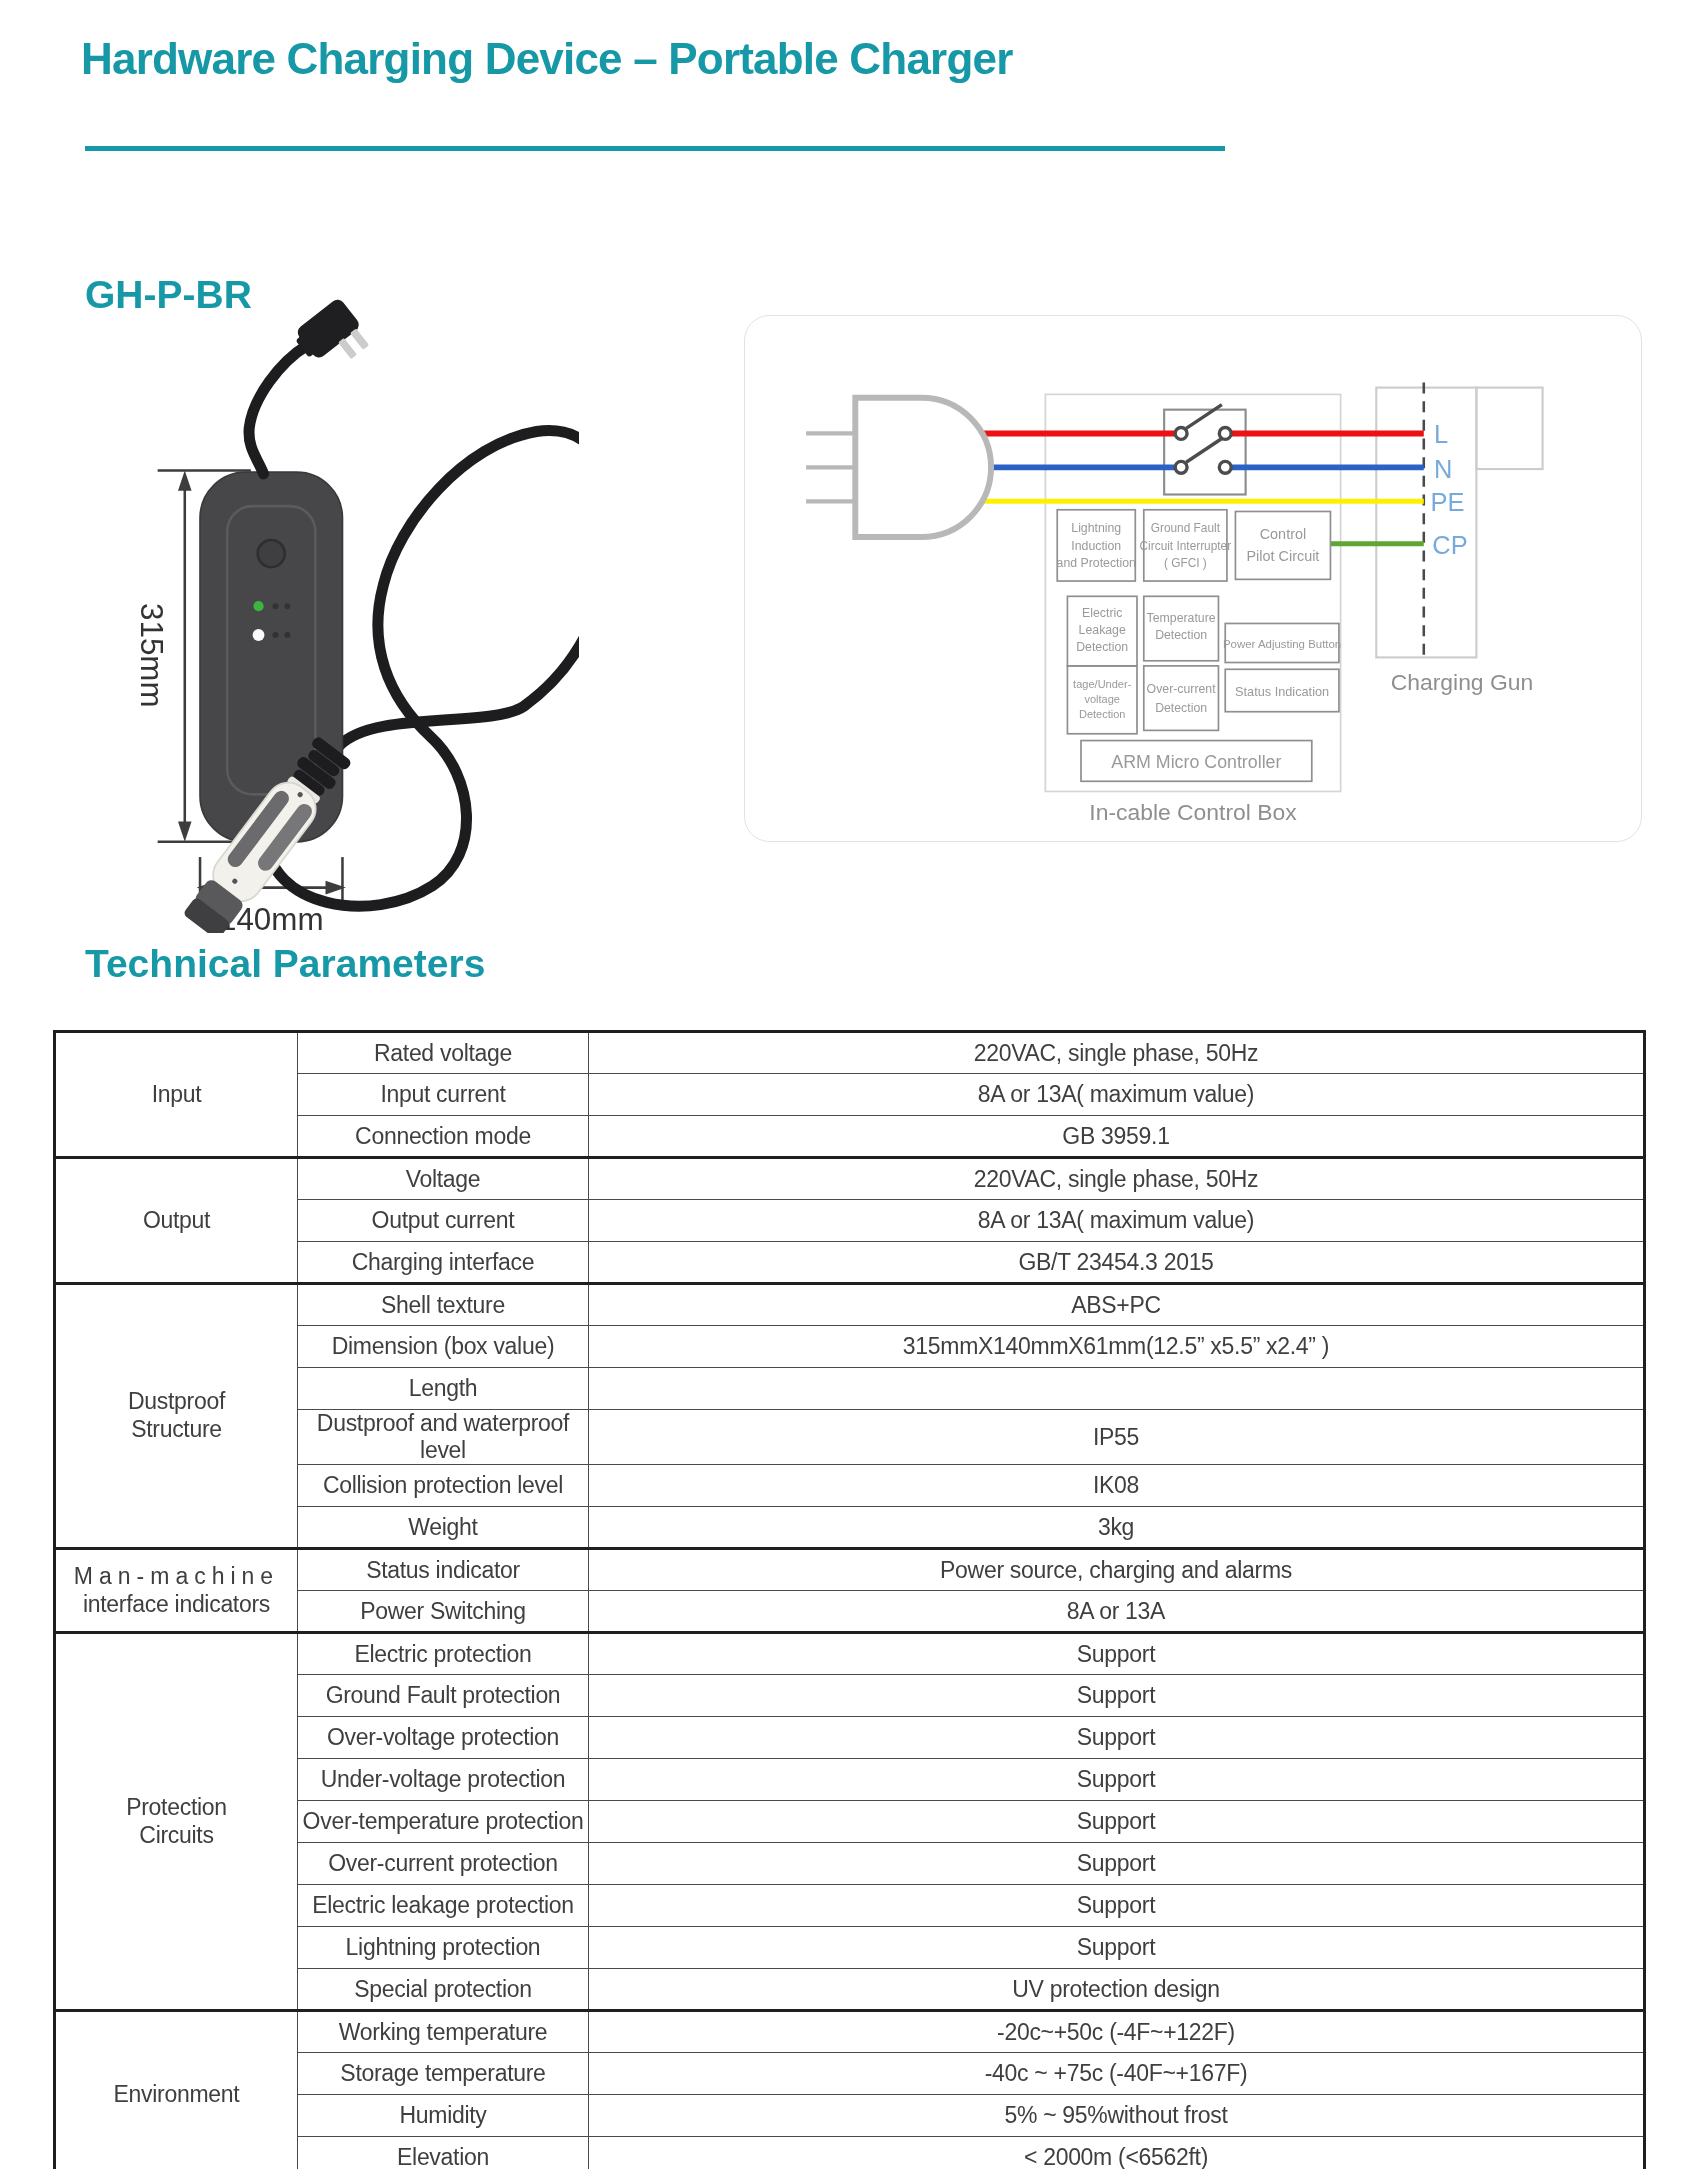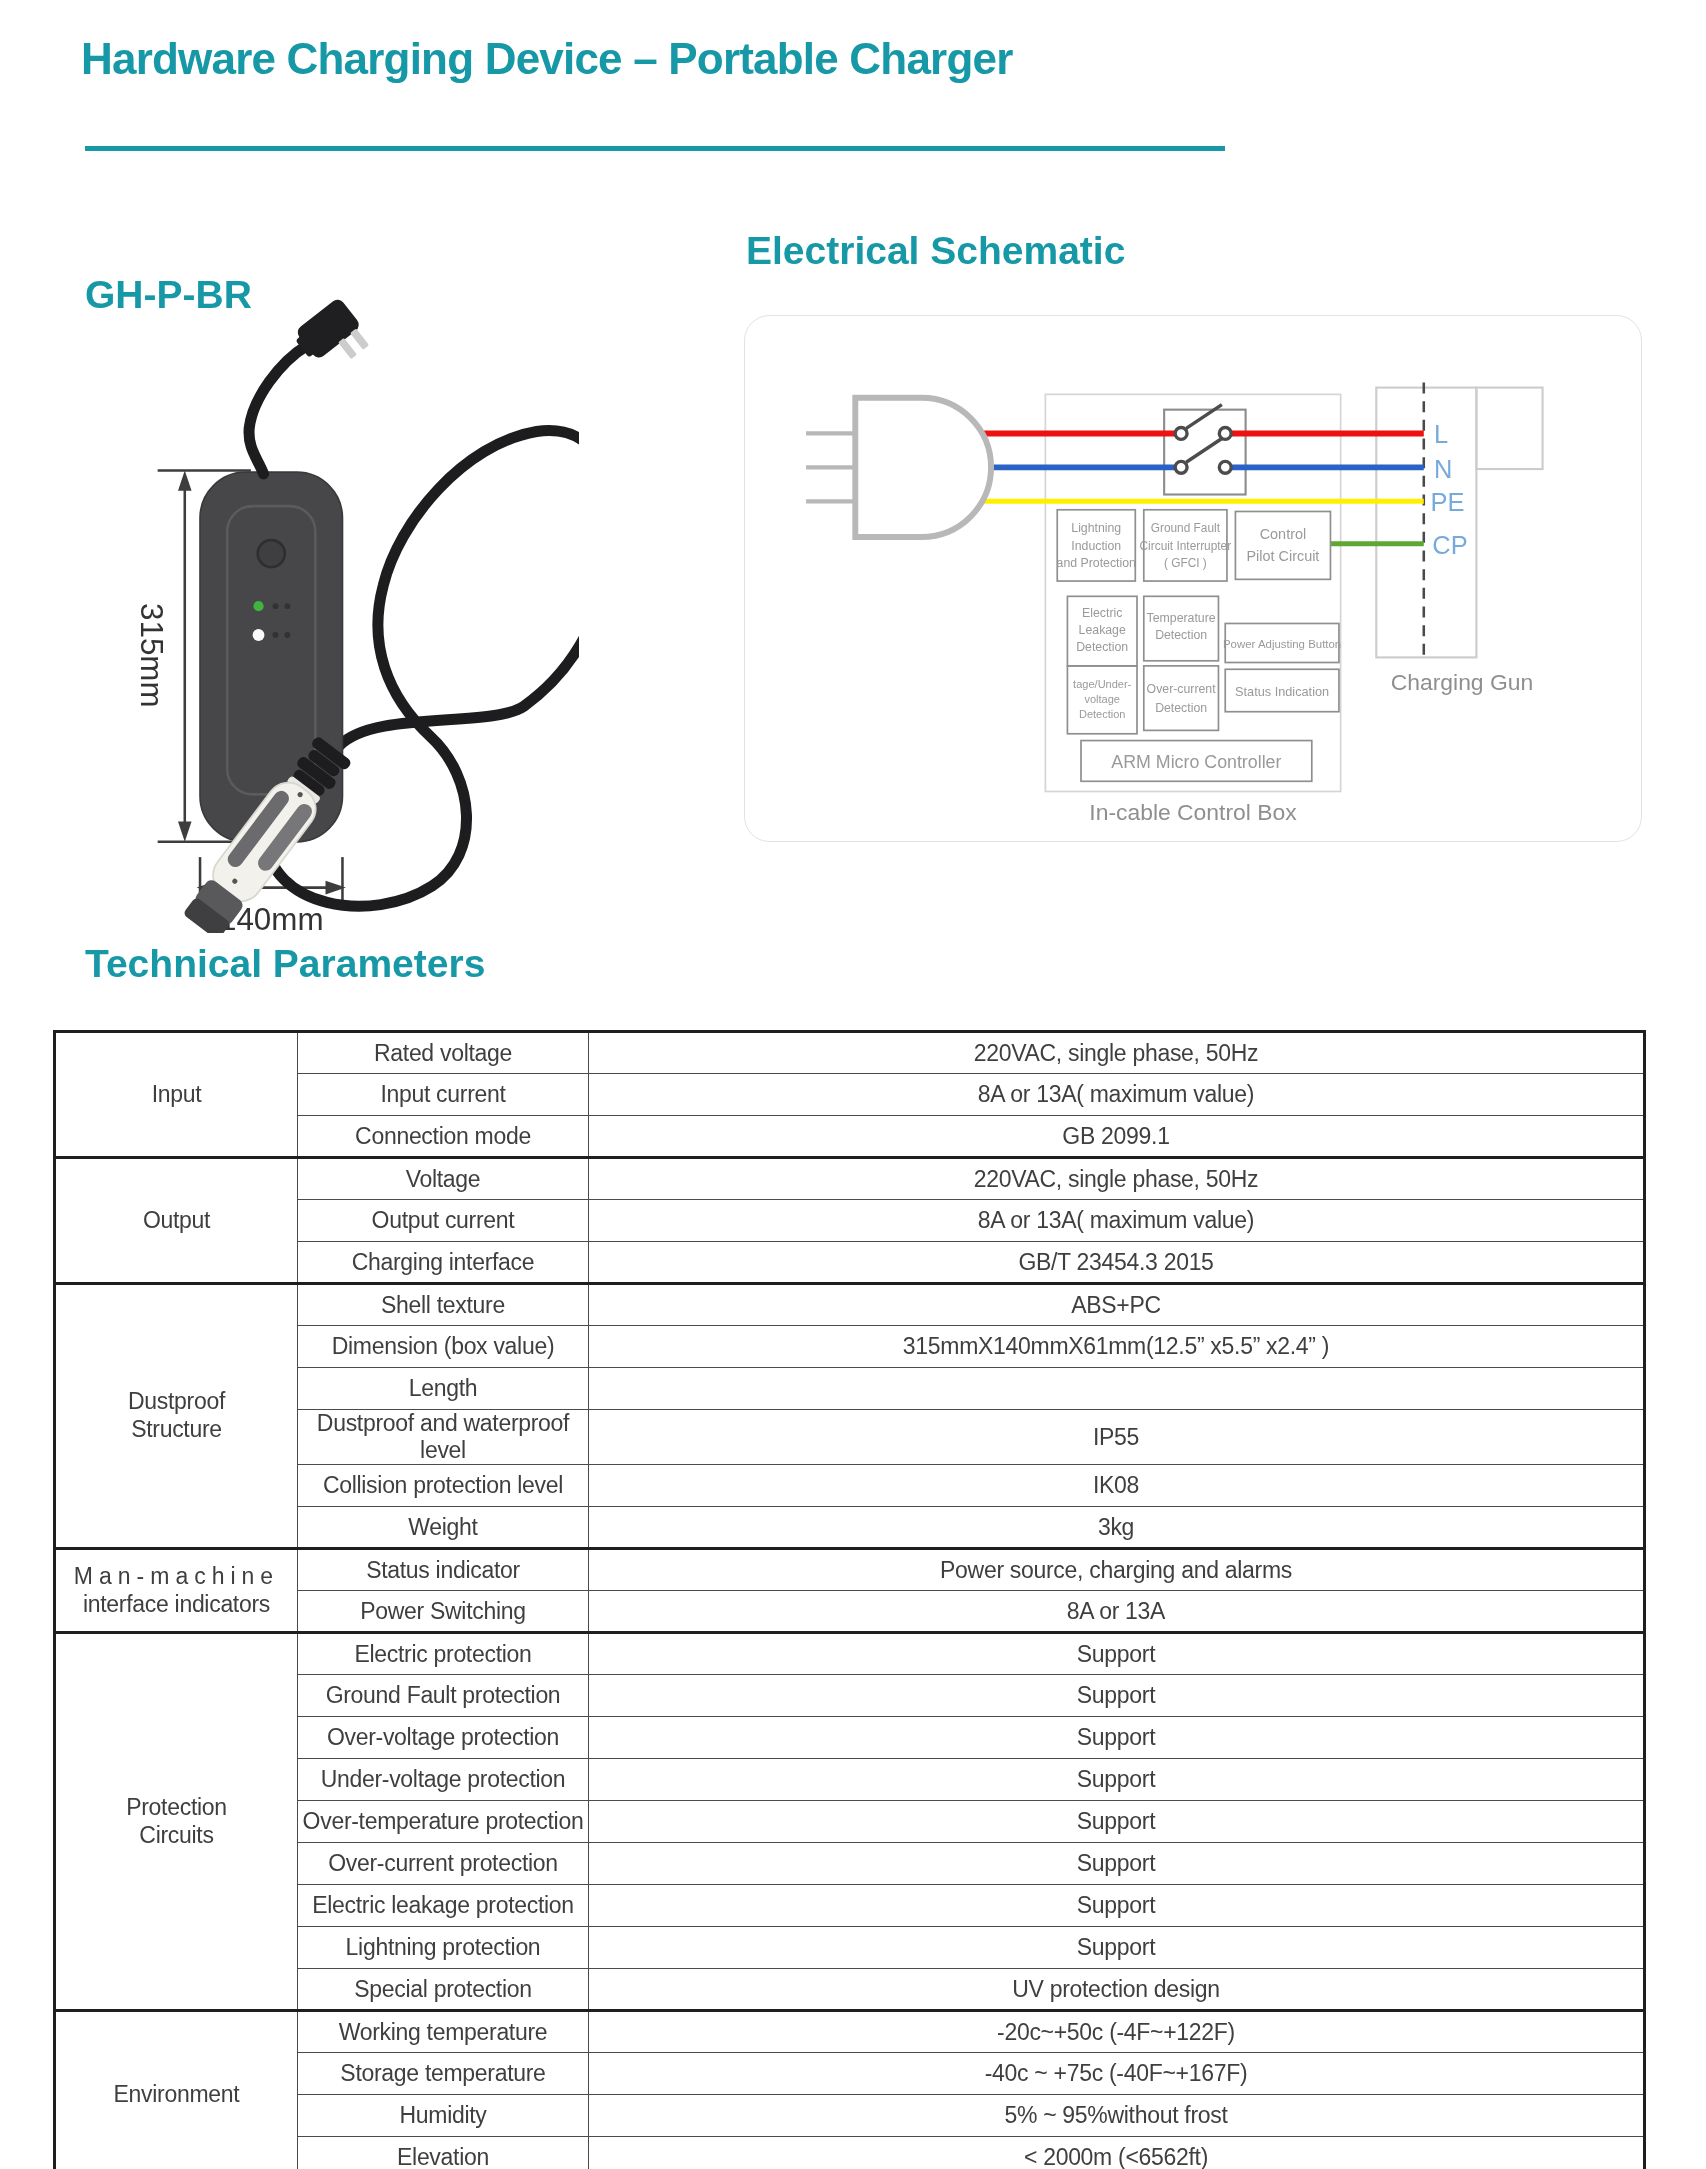--- a/index.html
+++ b/index.html
@@ -36,21 +36,20 @@
 </style>
 </head>
 <body>
 
 <div id="page">
 
   <div class="page-title">Hardware Charging Device – Portable Charger</div>
   <div class="title-rule"></div>
 
   <div class="section-heading h-product">GH-P-BR</div>
-  <div class="section-heading h-schematic">Electrical Schematic</div>
 
   <div class="product-photo">
     <svg viewBox="0 0 565 765">
 
       <g stroke="#3d3d3d" stroke-width="3">
         <line x1="68" y1="220" x2="178" y2="220"></line>
         <line x1="68" y1="658" x2="178" y2="658"></line>
         <line x1="100" y1="234" x2="100" y2="644"></line>
       </g>
       <polygon points="100,220 92,244 108,244" fill="#3d3d3d"></polygon>
@@ -215,21 +214,21 @@
           </td>
           <td>Rated voltage</td>
           <td>220VAC, single phase, 50Hz</td>
         </tr>
         <tr>
           <td>Input current</td>
           <td>8A or 13A( maximum value)</td>
         </tr>
         <tr>
           <td>Connection mode</td>
-          <td>GB 2099.1</td>
+          <td>GB 3959.1</td>
         </tr>
         <tr class="section-start">
           <td class="group-cell" rowspan="3">
             <div>Output</div>
           </td>
           <td>Voltage</td>
           <td>220VAC, single phase, 50Hz</td>
         </tr>
         <tr>
           <td>Output current</td>

